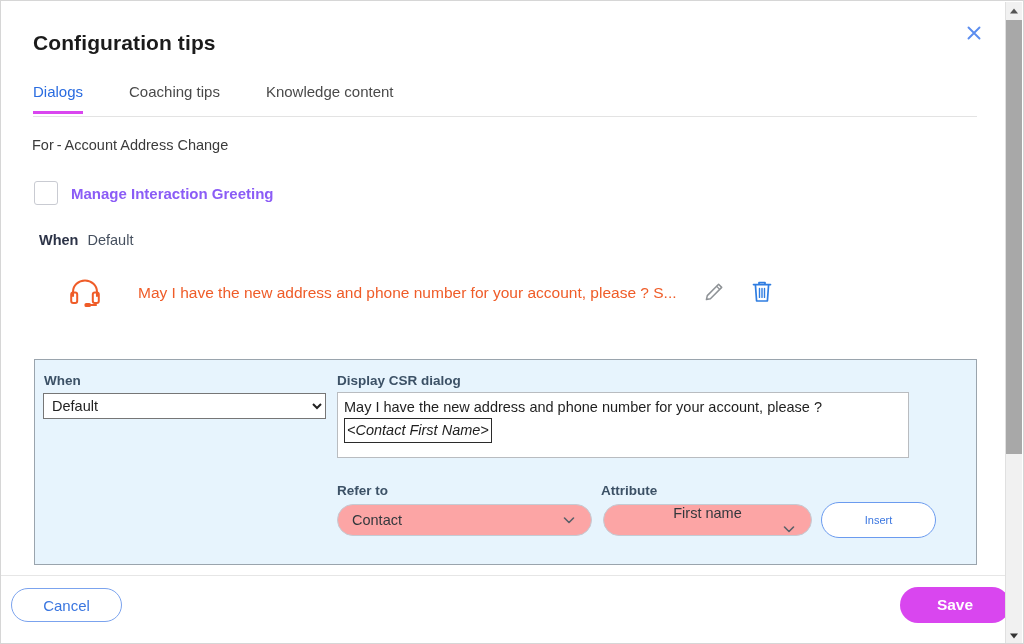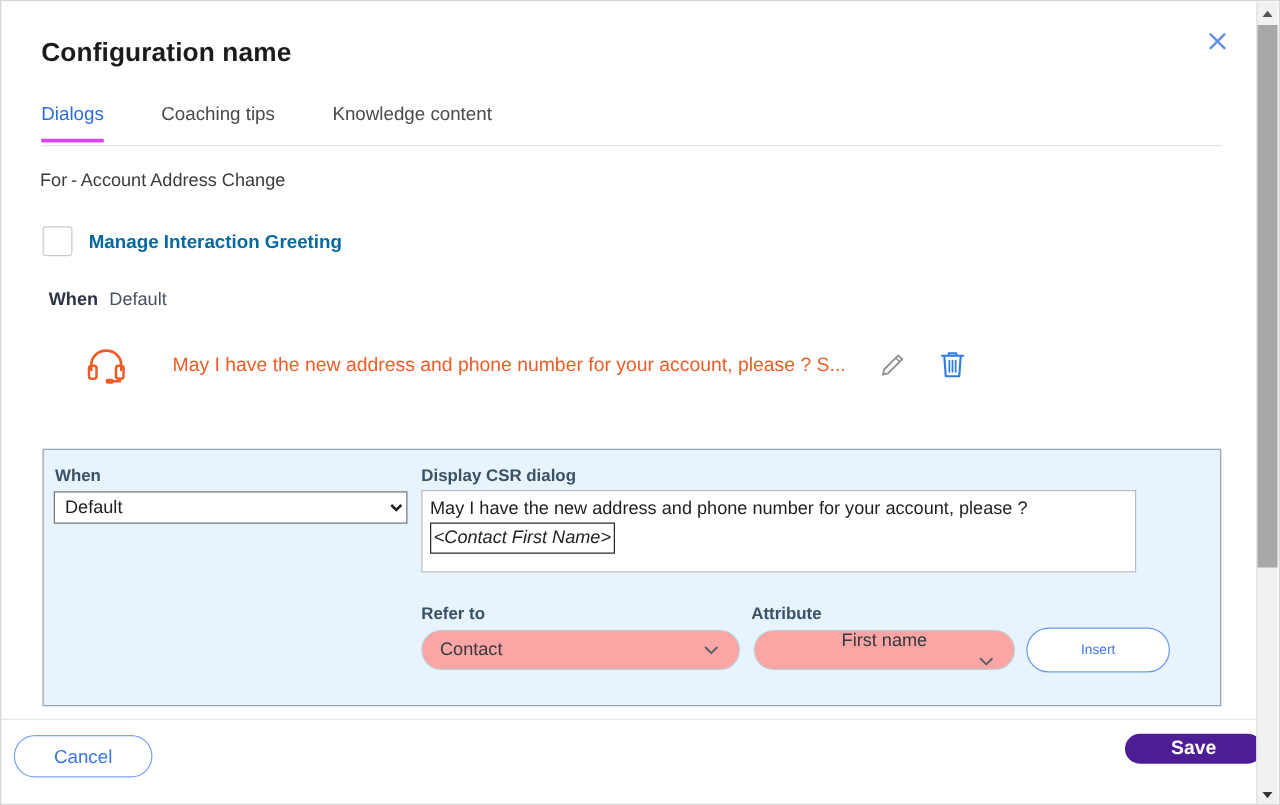--- a/index.html
+++ b/index.html
@@ -104,21 +104,21 @@
     box-sizing: border-box;
     cursor: pointer;
     display: block;
     padding: 0;
     -webkit-appearance: none;
     appearance: none;
   }
   .check-label {
     font-size: 15px;
     font-weight: bold;
-    color: #0369a1;
+    color: #8b5cf6;
   }
 
   
   .when-row {
     position: absolute;
     left: 38px;
     top: 231px;
     font-size: 14.5px;
     color: #3a4255;
   }
@@ -293,24 +293,24 @@
     color: #3a76e0;
     font-size: 15px;
     font-family: inherit;
     cursor: pointer;
   }
   .save-btn {
     position: absolute;
     left: 899px;
     top: 586px;
     width: 110px;
-    height: 24px;
+    height: 36px;
     border: none;
     border-radius: 18px;
-    background: #4c1d95;
+    background: #d946ef;
     color: #fff;
     font-size: 15.5px;
     font-weight: bold;
     font-family: inherit;
     cursor: pointer;
   }
 
   
   .sbar {
     position: absolute;
@@ -342,21 +342,21 @@
     height: 434px;
     background: #a8a8a8;
     cursor: pointer;
   }
 </style>
 </head>
 <body>
 
 <div id="app">
 
-  <div class="modal-title">Configuration name</div>
+  <div class="modal-title">Configuration tips</div>
 
   <button class="close-btn">
     <span>
       <svg width="20" height="20" viewBox="0 0 20 20">
         <path d="M4.5 4.5 L15.5 15.5 M15.5 4.5 L4.5 15.5" stroke="#5b8def" stroke-width="1.9" stroke-linecap="round" fill="none"></path>
       </svg>
     </span>
   </button>
 
   <div class="tabs">

